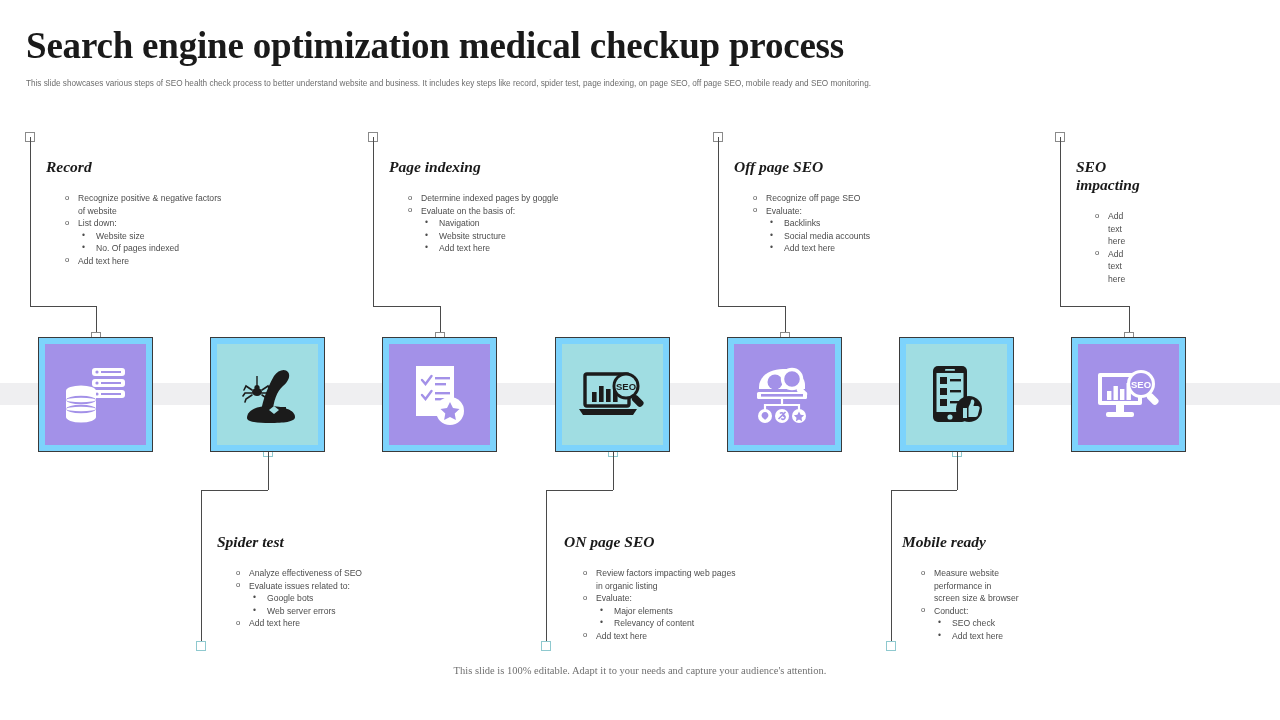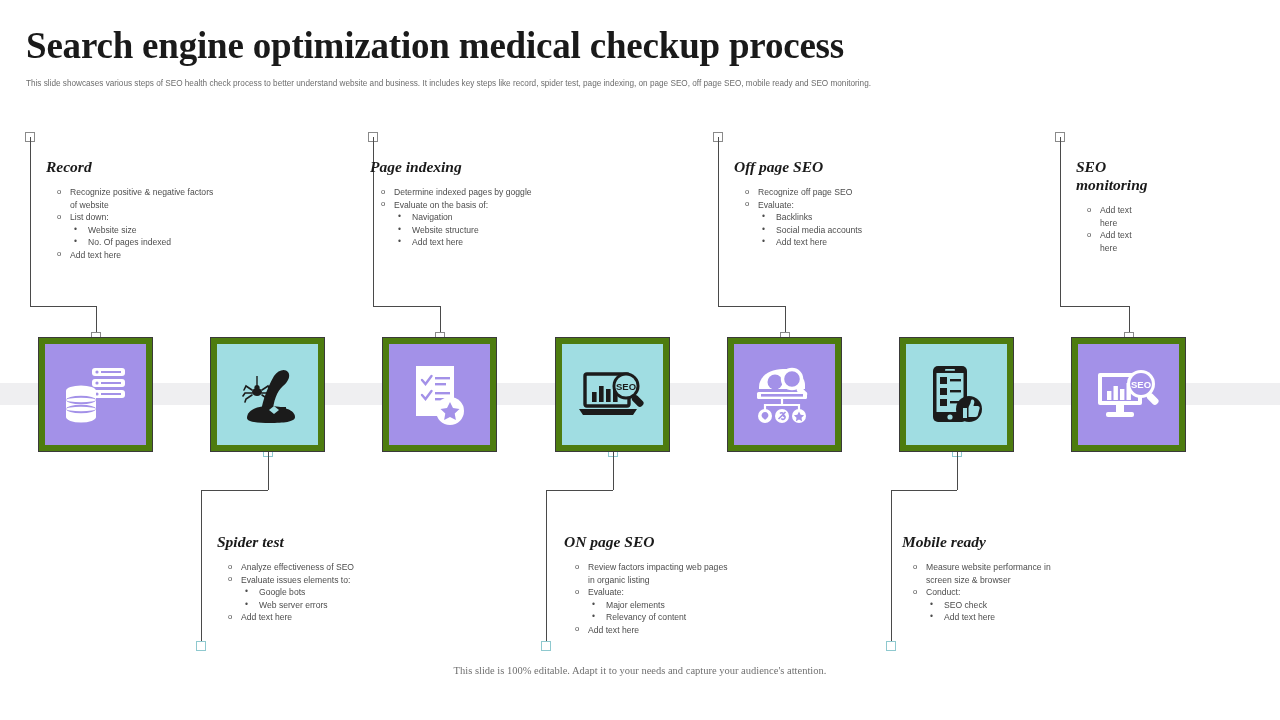--- a/index.html
+++ b/index.html
@@ -24,21 +24,21 @@
 
   
   .band{
     position:absolute;left:0;top:383px;width:1280px;height:22px;
     background:#efeff1;
   }
 
   
   .iconbox{
     position:absolute;width:115px;height:115px;
-    border:1px solid #3a3a3a;background:#4d7c0f;
+    border:1px solid #3a3a3a;background:#7dd3fc;
     box-sizing:border-box;
     display:flex;align-items:center;justify-content:center;
   }
   .iconbox .fill{
     width:101px;height:101px;
     display:flex;align-items:center;justify-content:center;
   }
   .iconbox svg{display:block;}
 
   
@@ -51,21 +51,21 @@
   .conn.v{width:1px;}
   .conn.h{height:1px;}
 
   
   .block{position:absolute;}
   .block h3{
     margin:0 0 10px 0;
     font-family:"Liberation Serif", serif;
     font-size:15.5px;font-weight:700;color:#1a1a1a;line-height:18px;font-style:italic;
   }
-  .block ul{margin:8px;padding:0;list-style:none;}
+  .block ul{margin:16px;padding:0;list-style:none;}
   .block li{
     position:relative;padding-left:16px;
     font-size:8.6px;line-height:12.6px;color:#4d4d4d;
   }
   .block li.l1::before{
     content:"o";position:absolute;left:3px;top:-0.5px;
     font-size:7.6px;color:#4d4d4d;
   }
   .block li.l2{padding-left:34px;}
   .block li.l2::before{
@@ -152,21 +152,21 @@
           <path d="M27 27 L34 27 L36 30"></path>
           <path d="M27 29 L33 33 L34 36"></path>
         </g>
       </svg>
         </div>
     </div>
       <div class="block" style="left:217px;top:533px;">
       <h3>Spider test</h3>
       <ul>
           <li class="l1"><span>Analyze effectiveness of SEO</span></li>
-          <li class="l1"><span>Evaluate issues elements to:</span></li>
+          <li class="l1"><span>Evaluate issues related to:</span></li>
           <li class="l2"><span>Google bots</span></li>
           <li class="l2"><span>Web server errors</span></li>
           <li class="l1"><span>Add text here</span></li>
         </ul>
     </div>
       <div class="handle" style="left:368px;top:132px;"></div>
       <div class="conn v" style="left:373px;top:137px;height:169px;"></div>
       <div class="conn h" style="left:373px;top:306px;width:66.5px;"></div>
       <div class="conn v" style="left:439.5px;top:306px;height:31px;"></div>
       <div class="handle" style="left:434.5px;top:332px;"></div>
@@ -180,21 +180,21 @@
         </g>
         <rect x="23" y="13" width="15" height="2.4" fill="#a391e8"></rect>
         <rect x="23" y="19" width="11" height="2.4" fill="#a391e8"></rect>
         <rect x="23" y="28" width="15" height="2.4" fill="#a391e8"></rect>
         <rect x="23" y="34" width="11" height="2.4" fill="#a391e8"></rect>
         <circle cx="38" cy="47" r="14"></circle>
         <path d="M38 38 l3 6 6.5 .9 -4.8 4.6 1.2 6.5 -5.9-3.1 -5.9 3.1 1.2-6.5 -4.8-4.6 6.5-.9 Z" fill="#a391e8"></path>
       </svg>
         </div>
     </div>
-      <div class="block" style="left:370px;top:158px;">
+      <div class="block" style="left:389px;top:158px;">
       <h3>Page indexing</h3>
       <ul>
           <li class="l1"><span>Determine indexed pages by goggle</span></li>
           <li class="l1"><span>Evaluate on the basis of:</span></li>
           <li class="l2"><span>Navigation</span></li>
           <li class="l2"><span>Website structure</span></li>
           <li class="l2"><span>Add text here</span></li>
         </ul>
     </div>
       <div class="handle teal" style="left:607.5px;top:447px;"></div>
@@ -315,21 +315,21 @@
         <rect x="20" y="38" width="8" height="7"></rect>
         <rect x="10" y="45" width="28" height="5" rx="2"></rect>
         <circle cx="45" cy="17" r="14" fill="#ffffff"></circle>
         <circle cx="45" cy="17" r="10.9" fill="#a391e8"></circle>
         <rect x="53" y="26" width="7" height="13" rx="3" transform="rotate(-45 56 32)"></rect>
         <text x="45" y="21" font-family="Liberation Sans, sans-serif" font-size="9.5" font-weight="bold" fill="#ffffff" text-anchor="middle">SEO</text>
       </svg>
         </div>
     </div>
       <div class="block" style="left:1076px;top:158px;">
-      <h3>SEO monitoring</h3>
+      <h3>SEO impacting</h3>
       <ul>
           <li class="l1"><span>Add text here</span></li>
           <li class="l1"><span>Add text here</span></li>
         </ul>
     </div>
     </div>
 
   <div class="footer">This slide is 100% editable. Adapt it to your needs and capture your audience's attention.</div>
 </div>
 

